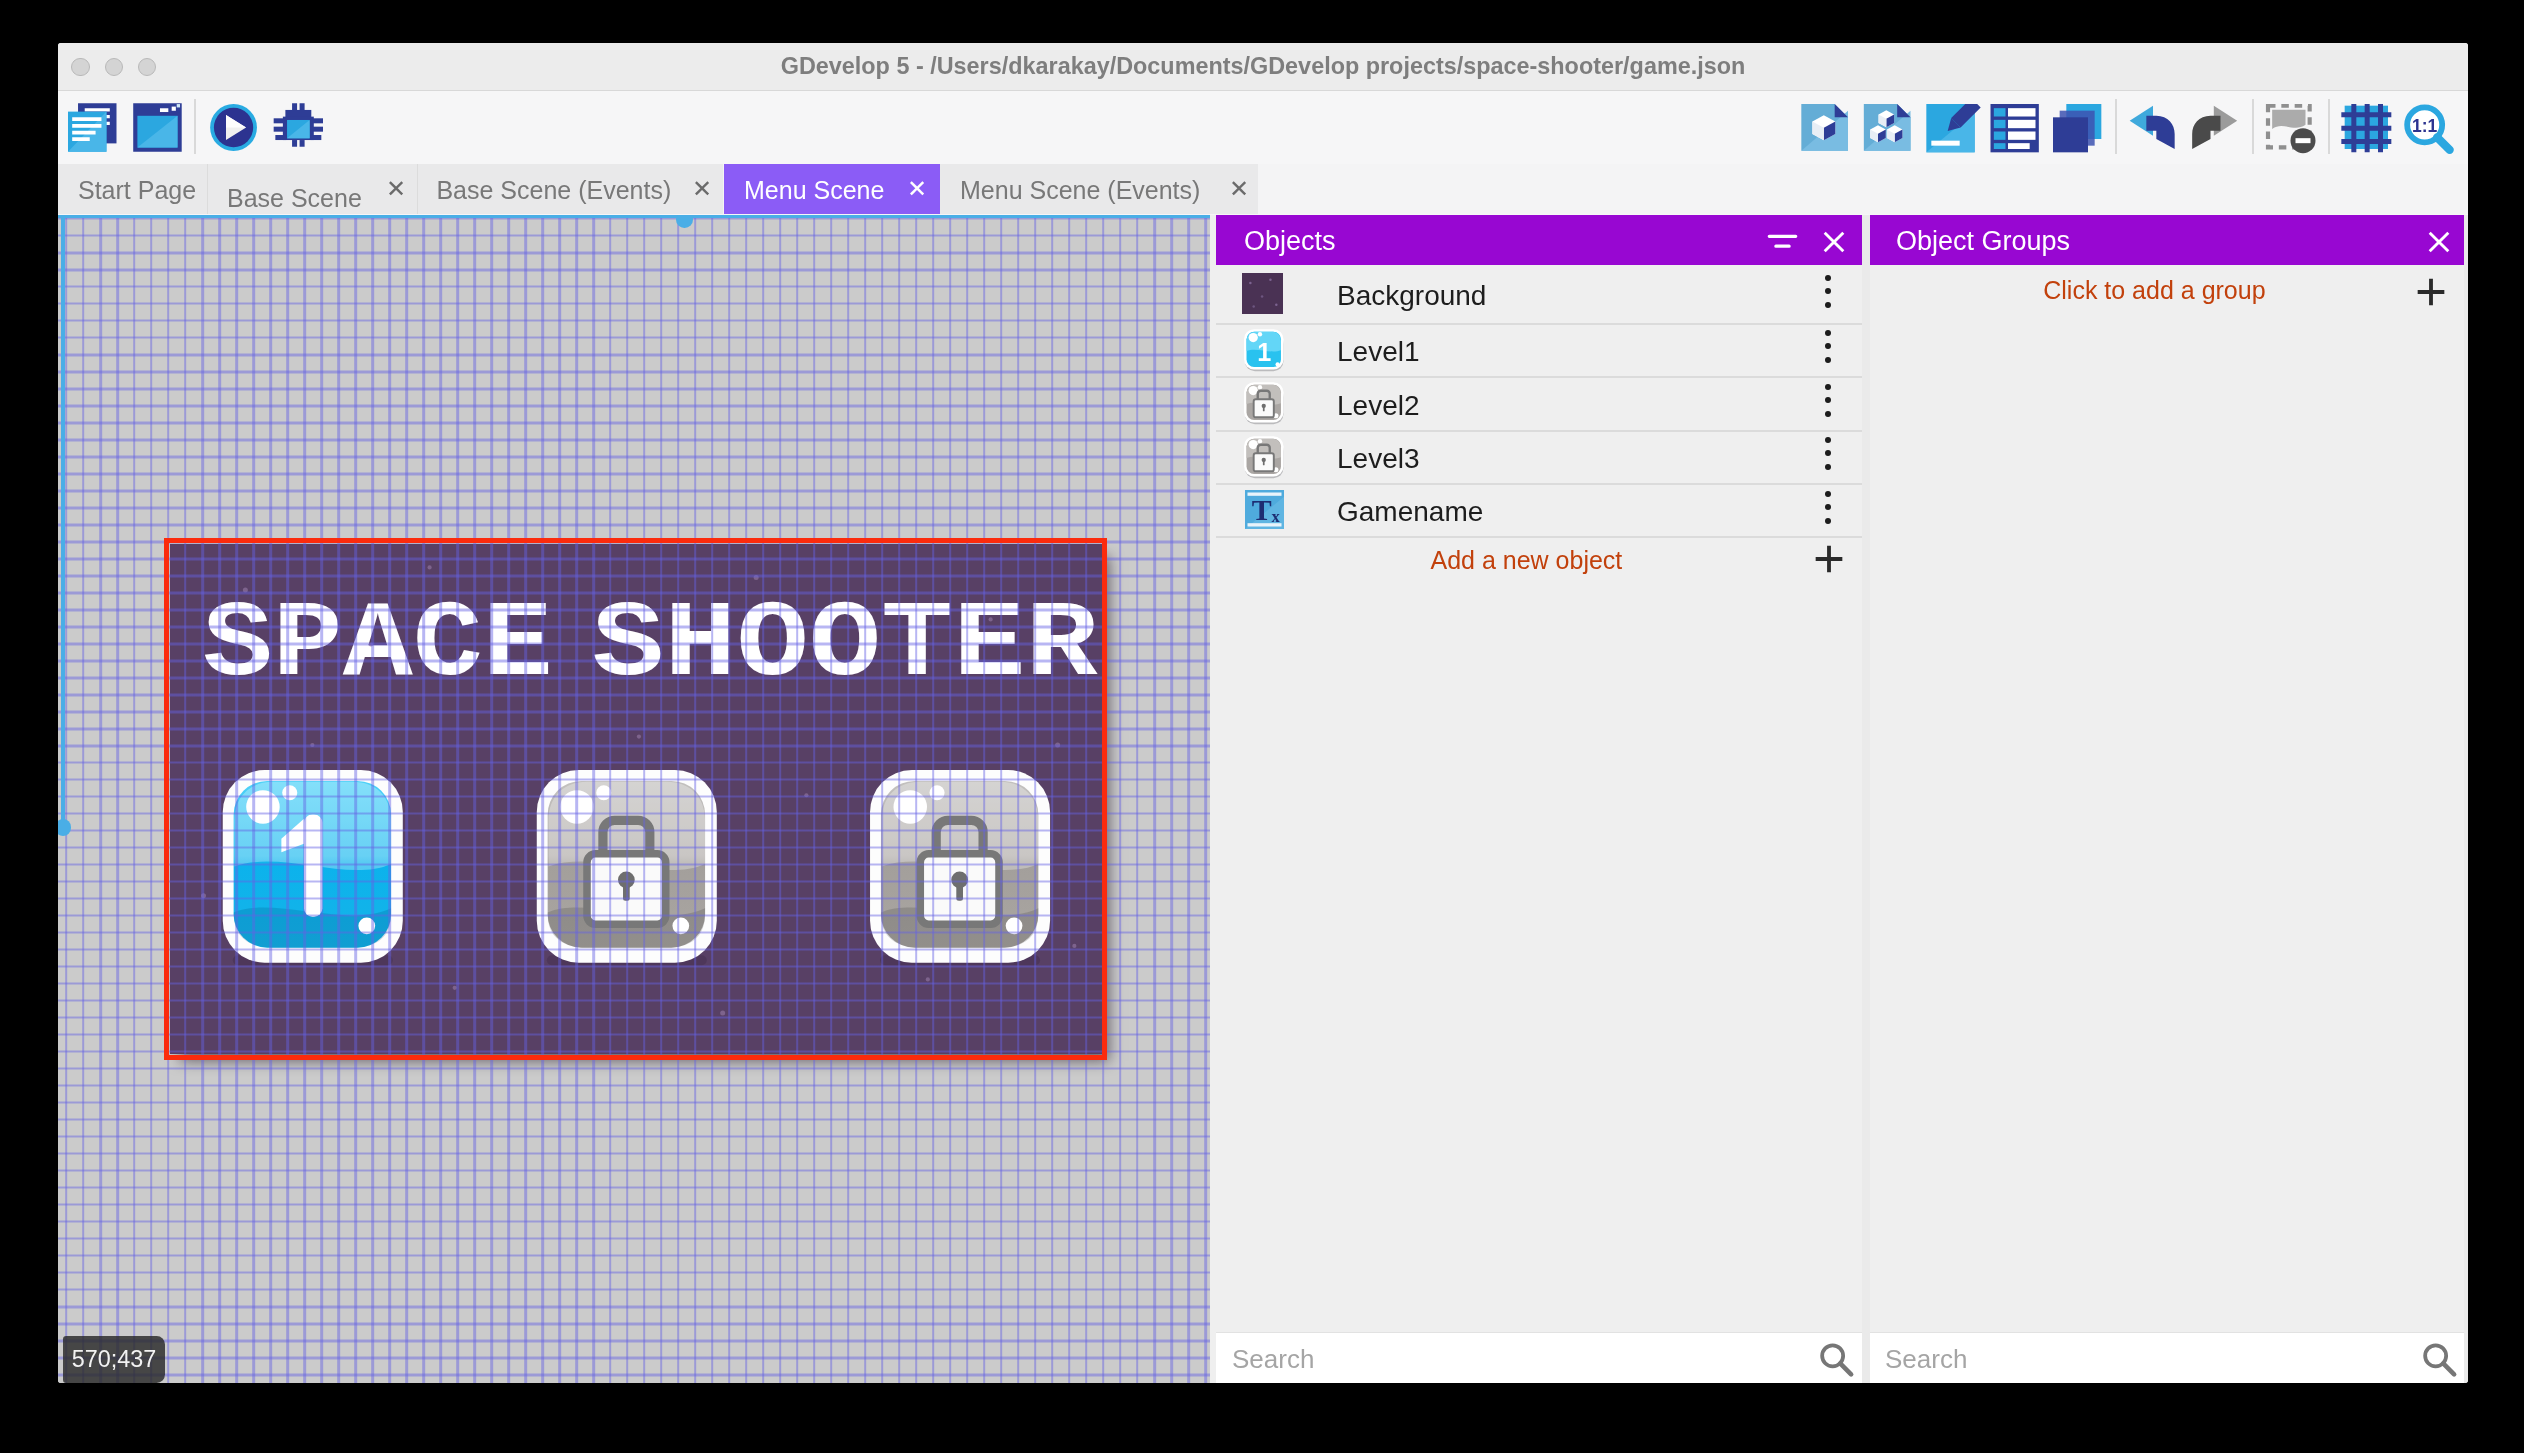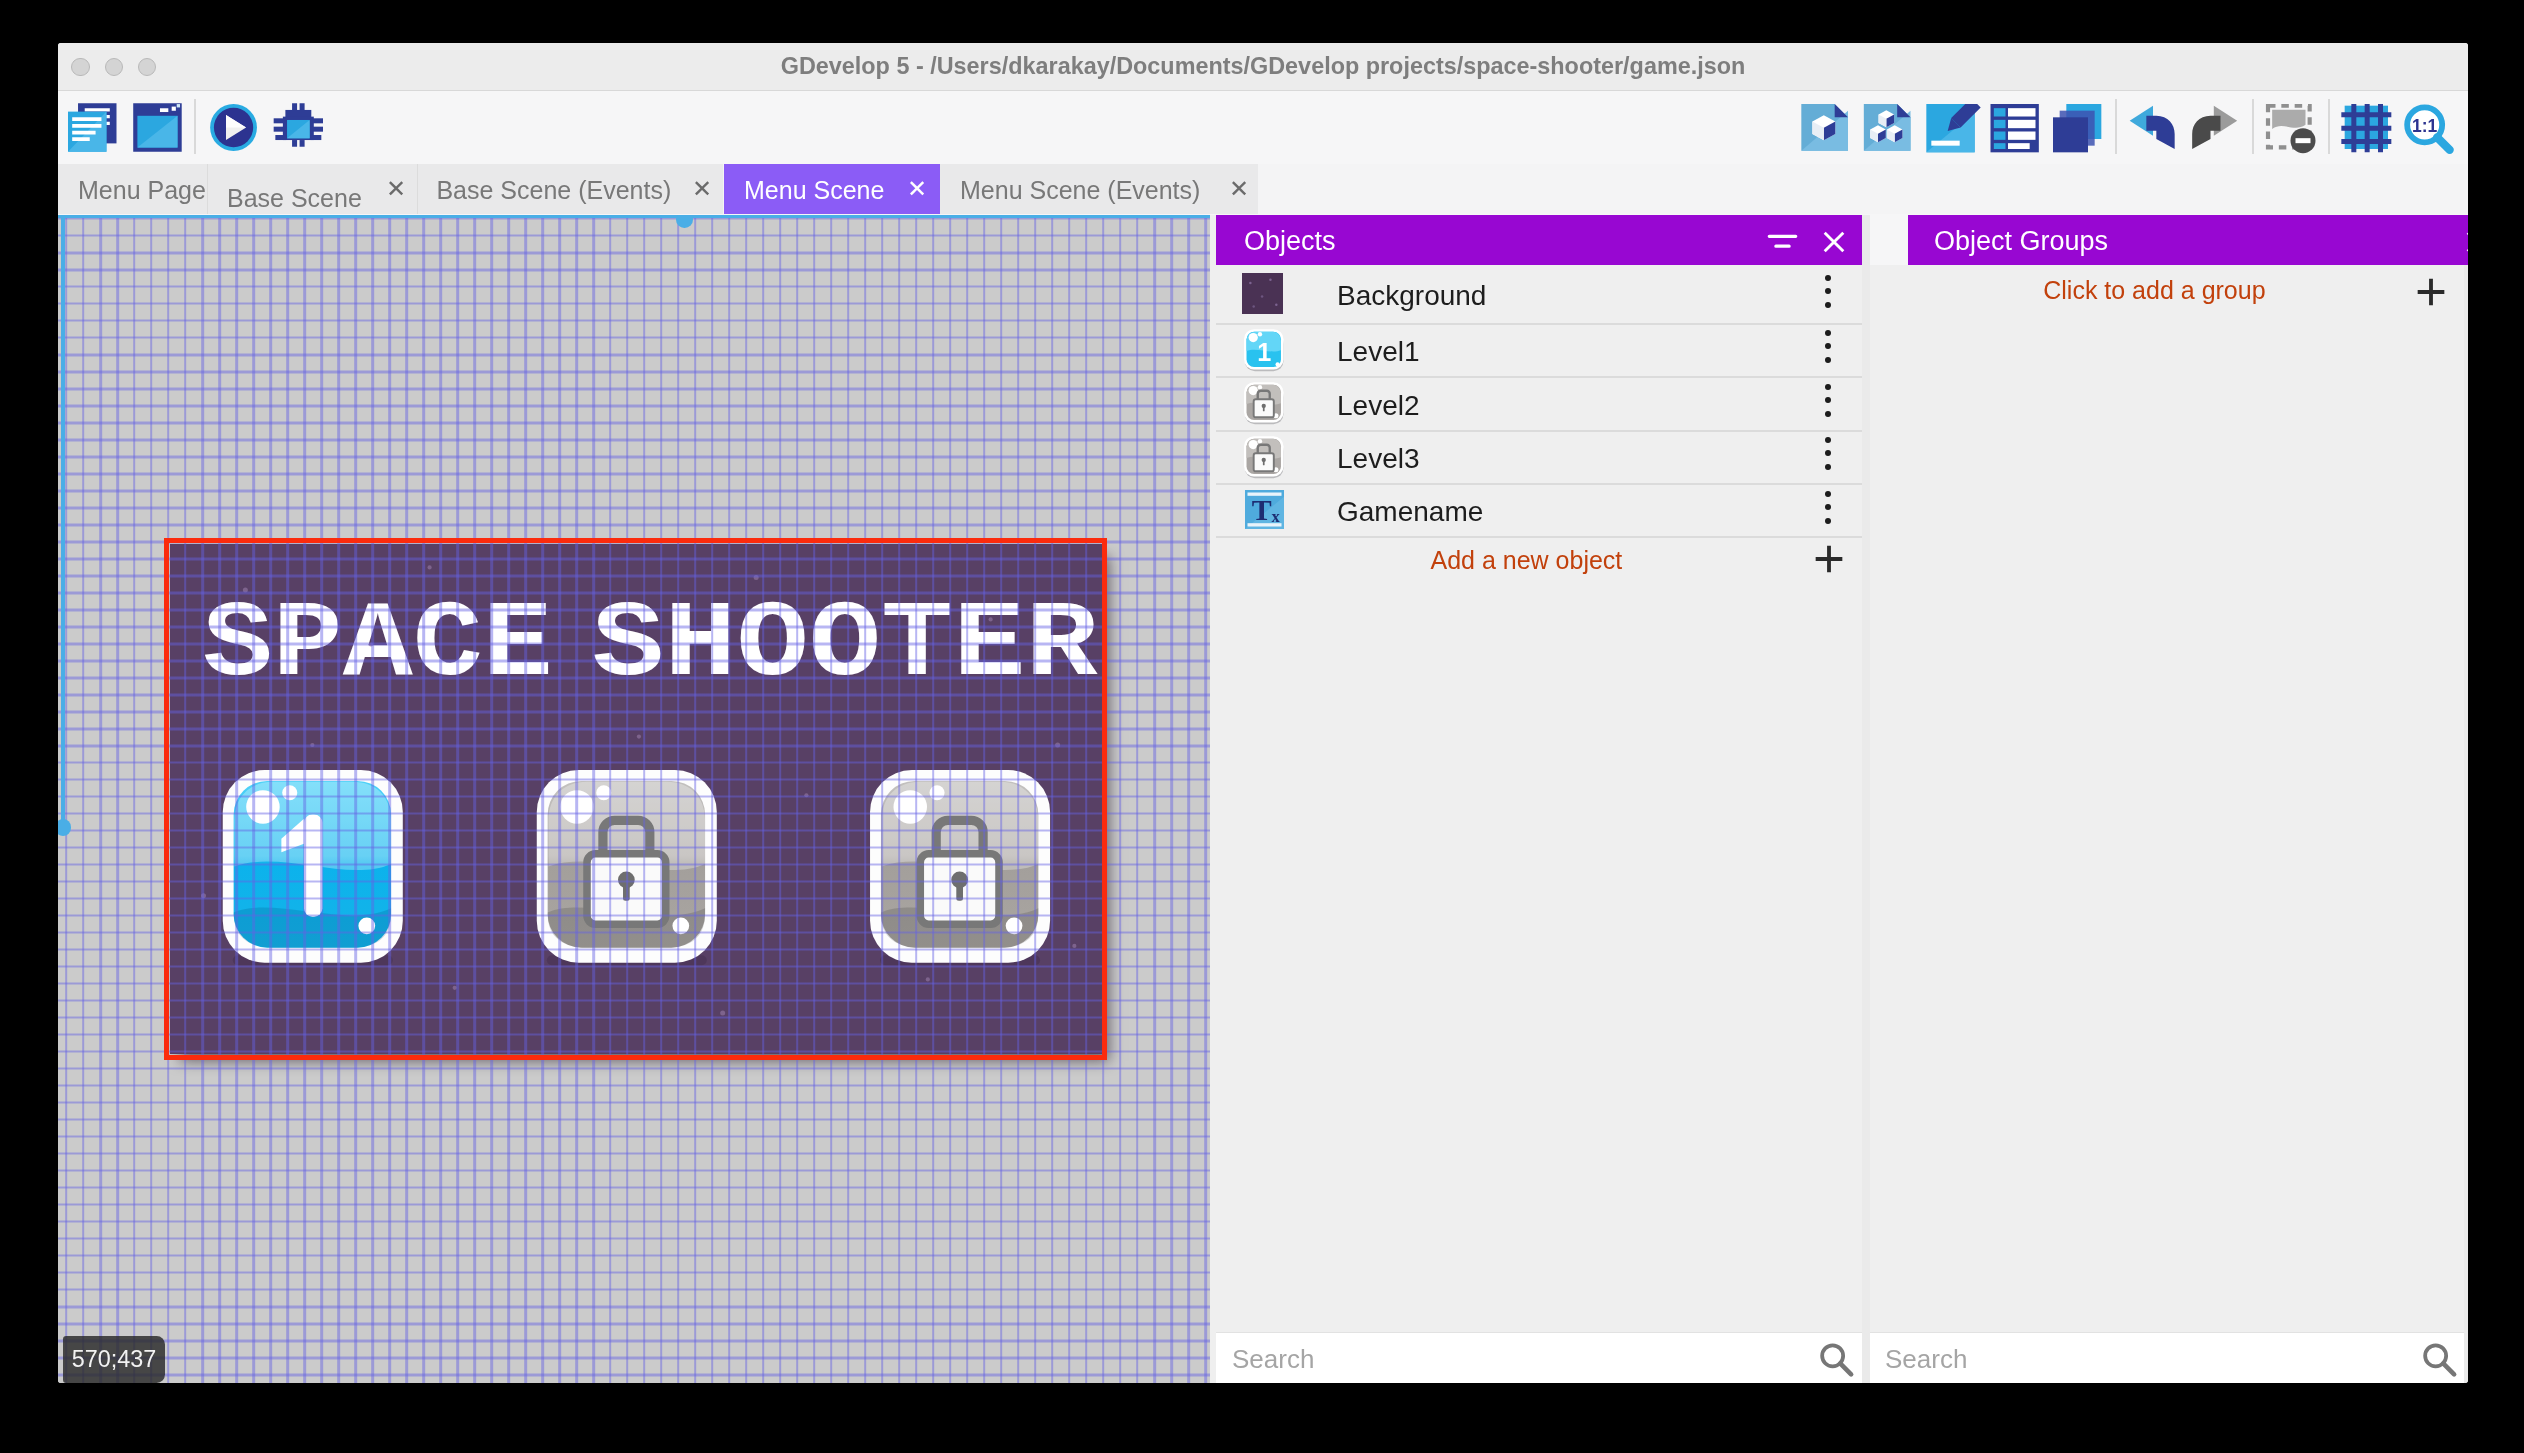--- a/index.html
+++ b/index.html
@@ -219,21 +219,21 @@
       <g transform="translate(722,0)">
         <circle cx="26" cy="25" r="21" fill="#fff" stroke="#2ba7e0" stroke-width="7"></circle>
         <text x="26" y="33" text-anchor="middle" font-family="Liberation Sans, sans-serif" font-weight="bold" font-size="21" fill="#2c3390">1:1</text>
         <path d="M41 40 L56 55" stroke="#2ba7e0" stroke-width="10" stroke-linecap="round"></path>
       </g>
     </svg>
   </div>
 
   <div id="tabbar">
     <div class="tab" style="left:0; width:149px;">
-        <span class="lbl" style="left:20px;">Menu Page</span>
+        <span class="lbl" style="left:20px;">Start Page</span>
       </div>
     <div class="tab" style="left:149px; width:210px; border-left:1.7px solid #dcdcdc;">
       <span class="lbl" style="left:19px;margin-top:8px;">Base Scene</span>
         <span class="x" style="left:178px;">✕</span>
       </div>
     <div class="tab" style="left:359px; width:306px; border-left:1.7px solid #dcdcdc;">
       <span class="lbl" style="left:18.4px;">Base Scene (Events)</span>
         <span class="x" style="left:274px;">✕</span>
       </div>
     <div class="tab active" style="left:666px; width:216px;">
@@ -453,21 +453,21 @@
     </svg>
   </div>
   <div class="search" style="left:1158px;width:646px;">
     <span class="ph" style="left:16px;">Search</span>
     <svg class="abs" style="left:599px;top:5.9px;" width="42" height="42" viewBox="0 0 50 50">
       <circle cx="21" cy="20" r="12.5" stroke="#767676" stroke-width="4.5" fill="none"></circle>
       <path d="M30 29 L43 42" stroke="#767676" stroke-width="5.5" stroke-linecap="round"></path>
     </svg>
   </div>
 
-  <div class="panel-h" style="left:1812px;width:594px;margin-left:38px;">
+  <div class="panel-h" style="left:1812px;width:594px;">
     <span class="t" style="left:26px;">Object Groups</span>
     <svg class="abs" style="left:558px;top:16px;" width="22" height="22" viewBox="0 0 26 26">
       <path d="M2 2 L24 24 M24 2 L2 24" stroke="#fff" stroke-width="3.4" fill="none"></path>
     </svg>
   </div>
   <div class="panel-body" style="left:1812px;width:594px;height:1067px;">
     <span class="graytxt" style="left:-12.6px;top:11px;width:594px;text-align:center;">Click to add a group</span>
     <svg class="abs" style="left:546px;top:11.7px;" width="30" height="30" viewBox="0 0 36 36">
       <path d="M18 2 V34 M2 18 H34" stroke="#2a2a2a" stroke-width="4.6" fill="none"></path>
     </svg>

